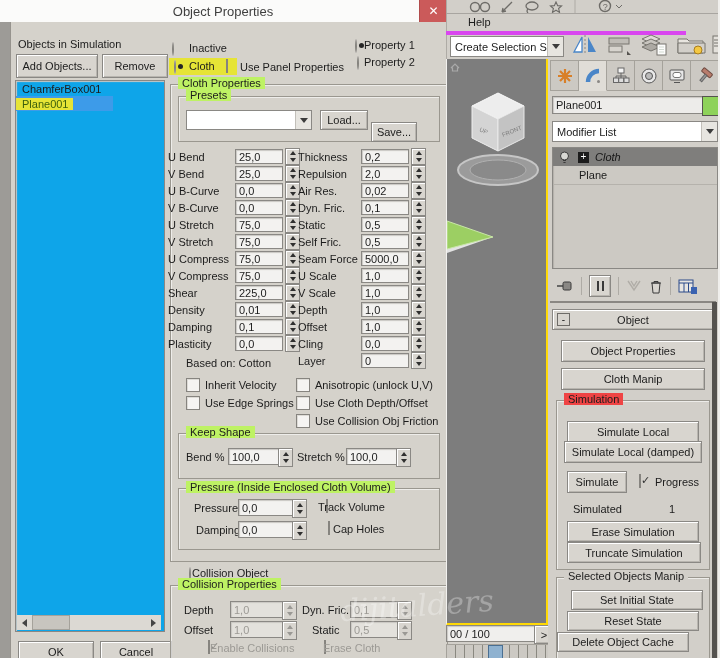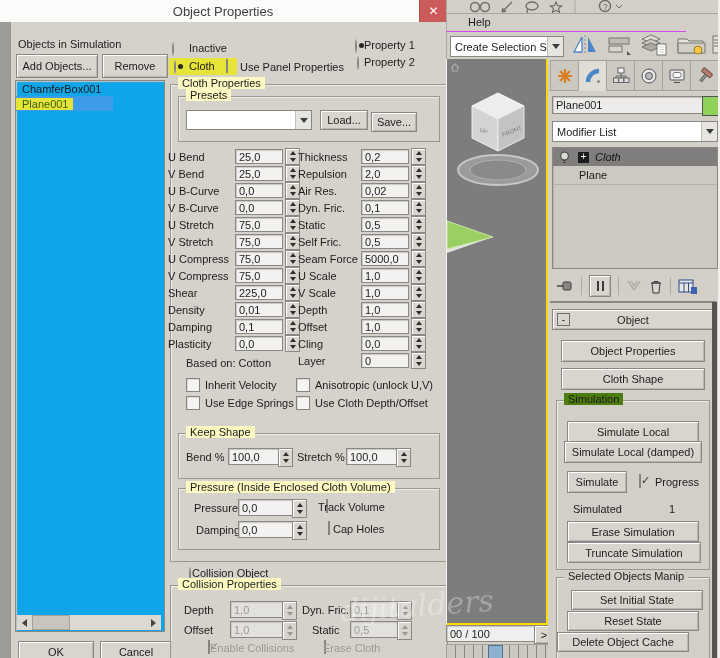--- a/index.html
+++ b/index.html
@@ -6,21 +6,21 @@
   .root{position:relative;width:720px;height:658px;overflow:hidden;background:#d3d0ca;
         font-family:"Liberation Sans",sans-serif;font-size:11px;color:#1c1c1c;cursor:default}
   .a{position:absolute}
   .lbl{white-space:nowrap}
   .btn{background:#d8d5cf;border:1px solid #8a8884;box-shadow:inset 1px 1px 0 #ffffff,inset -1px -1px 0 #b8b5af;
        display:flex;align-items:center;justify-content:center;font-size:11px;white-space:nowrap}
   .fld{background:#f3f2f0;border:1px solid #8a8884;box-shadow:inset 1px 1px 1px #c9c7c2;
        padding:0 3px;font-size:11px;display:flex;align-items:center;white-space:nowrap;overflow:hidden}
   .fld.dis{color:#9c9a95;background:#e3e1dc}
   .grp{border:1px solid #9a978f;box-shadow:inset 1px 1px 0 rgba(255,255,255,.6)}
-  .glabel{position:absolute;top:-8px;left:7px;background:#fef9c3;padding:0 4px;white-space:nowrap}
+  .glabel{position:absolute;top:-8px;left:7px;background:#bef264;padding:0 4px;white-space:nowrap}
   .cb{width:12px;height:12px;background:#f5f4f2;border:1px solid #86847f;box-shadow:inset 1px 1px 0 #dddbd6;flex:none;position:relative}
   .cb.on::after{content:"✓";position:absolute;left:1px;top:-1px;font-size:11px;color:#333}
   .cb.dis{background:#dcd9d3}
   .cb.dis.on::after{color:#8f8d88}
   .radio{width:11px;height:11px;border-radius:50%;background:#f5f4f2;border:1px solid #86847f;flex:none;position:relative}
   .radio.on::after{content:"";position:absolute;left:3px;top:3px;width:5px;height:5px;border-radius:50%;background:#262626}
   .spin{width:13px;background:#d8d5cf;border:1px solid #8a8884;box-shadow:inset 1px 1px 0 #fff;
         display:flex;flex-direction:column;align-items:center;justify-content:space-evenly;flex:none}
   .spin i{width:0;height:0;border-left:3px solid transparent;border-right:3px solid transparent;display:block}
   .spin i.u{border-bottom:4px solid #2f2f2f}
@@ -110,21 +110,21 @@
   </div>
 
   <div class="a grp" style="left:178px;top:96px;width:260px;height:44px">
     <span class="glabel">Presets</span>
   </div>
   <div class="a dd" style="left:186px;top:110px;width:124px;height:18px">
     <span class="txt"></span>
     <span class="arr"></span>
   </div>
   <div class="a btn" style="left:320px;top:110px;width:46px;height:18px">Load...</div>
-  <div class="a btn" style="left:371px;top:112px;width:44px;height:18px">Save...</div>
+  <div class="a btn" style="left:371px;top:122px;width:44px;height:18px">Save...</div>
 
   
   <div class="a col-l" style="left:168px;top:148px;width:126px">
 
       <div class="prow">
         <span class="plabel">U Bend</span>
         <span class="fld">25,0</span>
         <span class="spin">
           <i class="u"></i>
           <i class="d"></i>
@@ -369,20 +369,24 @@
       <div class="crow">
         <span class="cb"></span>
         <span class="clabel">Anisotropic (unlock U,V)</span>
       </div>
 
       <div class="crow">
         <span class="cb"></span>
         <span class="clabel">Use Cloth Depth/Offset</span>
       </div>
 
+      <div class="crow">
+        <span class="cb"></span>
+        <span class="clabel">Use Collision Obj Friction</span>
+      </div>
     </div>
 
   
   <div class="a grp" style="left:178px;top:433px;width:260px;height:44px">
     <span class="glabel">Keep Shape</span>
   </div>
   <span class="a lbl" style="left:186px;top:451px">Bend %</span>
   <span class="a fld" style="left:228px;top:448px;width:44px;height:15px">100,0</span>
   <span class="a spin" style="left:278px;top:448px;height:17px">
       <i class="u"></i>
@@ -485,21 +489,21 @@
       </span>
     <span class="a" style="left:150px;top:0">
         <svg width="26" height="13" viewBox="0 0 26 13">
           <circle cx="9" cy="6" r="5.5" fill="none" stroke="#6e6c68" stroke-width="1.4"></circle>
           <text x="6.7" y="9.5" font-size="9" fill="#6e6c68">?</text>
           <path d="M20 5l3 3 3-3" fill="none" stroke="#6e6c68"></path>
         </svg>
       </span>
   </div>
   
-  <div class="a" style="left:446px;top:13px;width:240px;height:18px;border-bottom:1px solid #d946ef">
+  <div class="a" style="left:446px;top:13px;width:240px;height:18px;border-bottom:4px solid #d946ef">
     <span class="a lbl" style="left:22px;top:3px">Help</span>
   </div>
   
   <div class="a dd" style="left:450px;top:36px;width:112px;height:19px">
     <span class="txt">Create Selection Se</span>
     <span class="arr"></span>
   </div>
   <span class="a" style="left:570px;top:33px">
       <svg width="30" height="23" viewBox="0 0 30 23">
         <path d="M15 2v19" stroke="#8a8884" stroke-dasharray="2 2"></path>
@@ -674,24 +678,24 @@
           </svg>
         </span>
     </div>
     <div class="a" style="left:2px;top:242px;width:166px;height:2px;background:#8a8782"></div>
 
     <div class="a btn" style="left:4px;top:250px;width:160px;height:19px;position:absolute">
       <span class="a" style="left:4px;top:3px;width:11px;height:11px;border:1px solid #6e6c68;display:flex;align-items:center;justify-content:center;font-size:10px">-</span>
       <span>Object</span>
     </div>
     <div class="a btn" style="left:13px;top:281px;width:142px;height:20px">Object Properties</div>
-    <div class="a btn" style="left:13px;top:309px;width:142px;height:20px">Cloth Shape</div>
+    <div class="a btn" style="left:13px;top:309px;width:142px;height:20px">Cloth Manip</div>
 
     <div class="a grp" style="left:8px;top:341px;width:152px;height:168px">
-      <span class="glabel" style="background:#4d7c0f">Simulation</span>
+      <span class="glabel" style="background:#ef4444">Simulation</span>
       <div class="a btn" style="left:10px;top:20px;width:130px;height:20px">Simulate Local</div>
       <div class="a btn" style="left:7px;top:40px;width:136px;height:20px">Simulate Local (damped)</div>
       <div class="a btn" style="left:10px;top:70px;width:58px;height:20px">Simulate</div>
       <span class="a cb on" style="left:82px;top:74px"></span>
       <span class="a lbl" style="left:98px;top:75px">Progress</span>
       <span class="a lbl" style="left:16px;top:102px">Simulated</span>
       <span class="a lbl" style="left:112px;top:102px">1</span>
       <div class="a btn" style="left:10px;top:120px;width:130px;height:19px">Erase Simulation</div>
       <div class="a btn" style="left:10px;top:141px;width:132px;height:19px">Truncate Simulation</div>
     </div>

